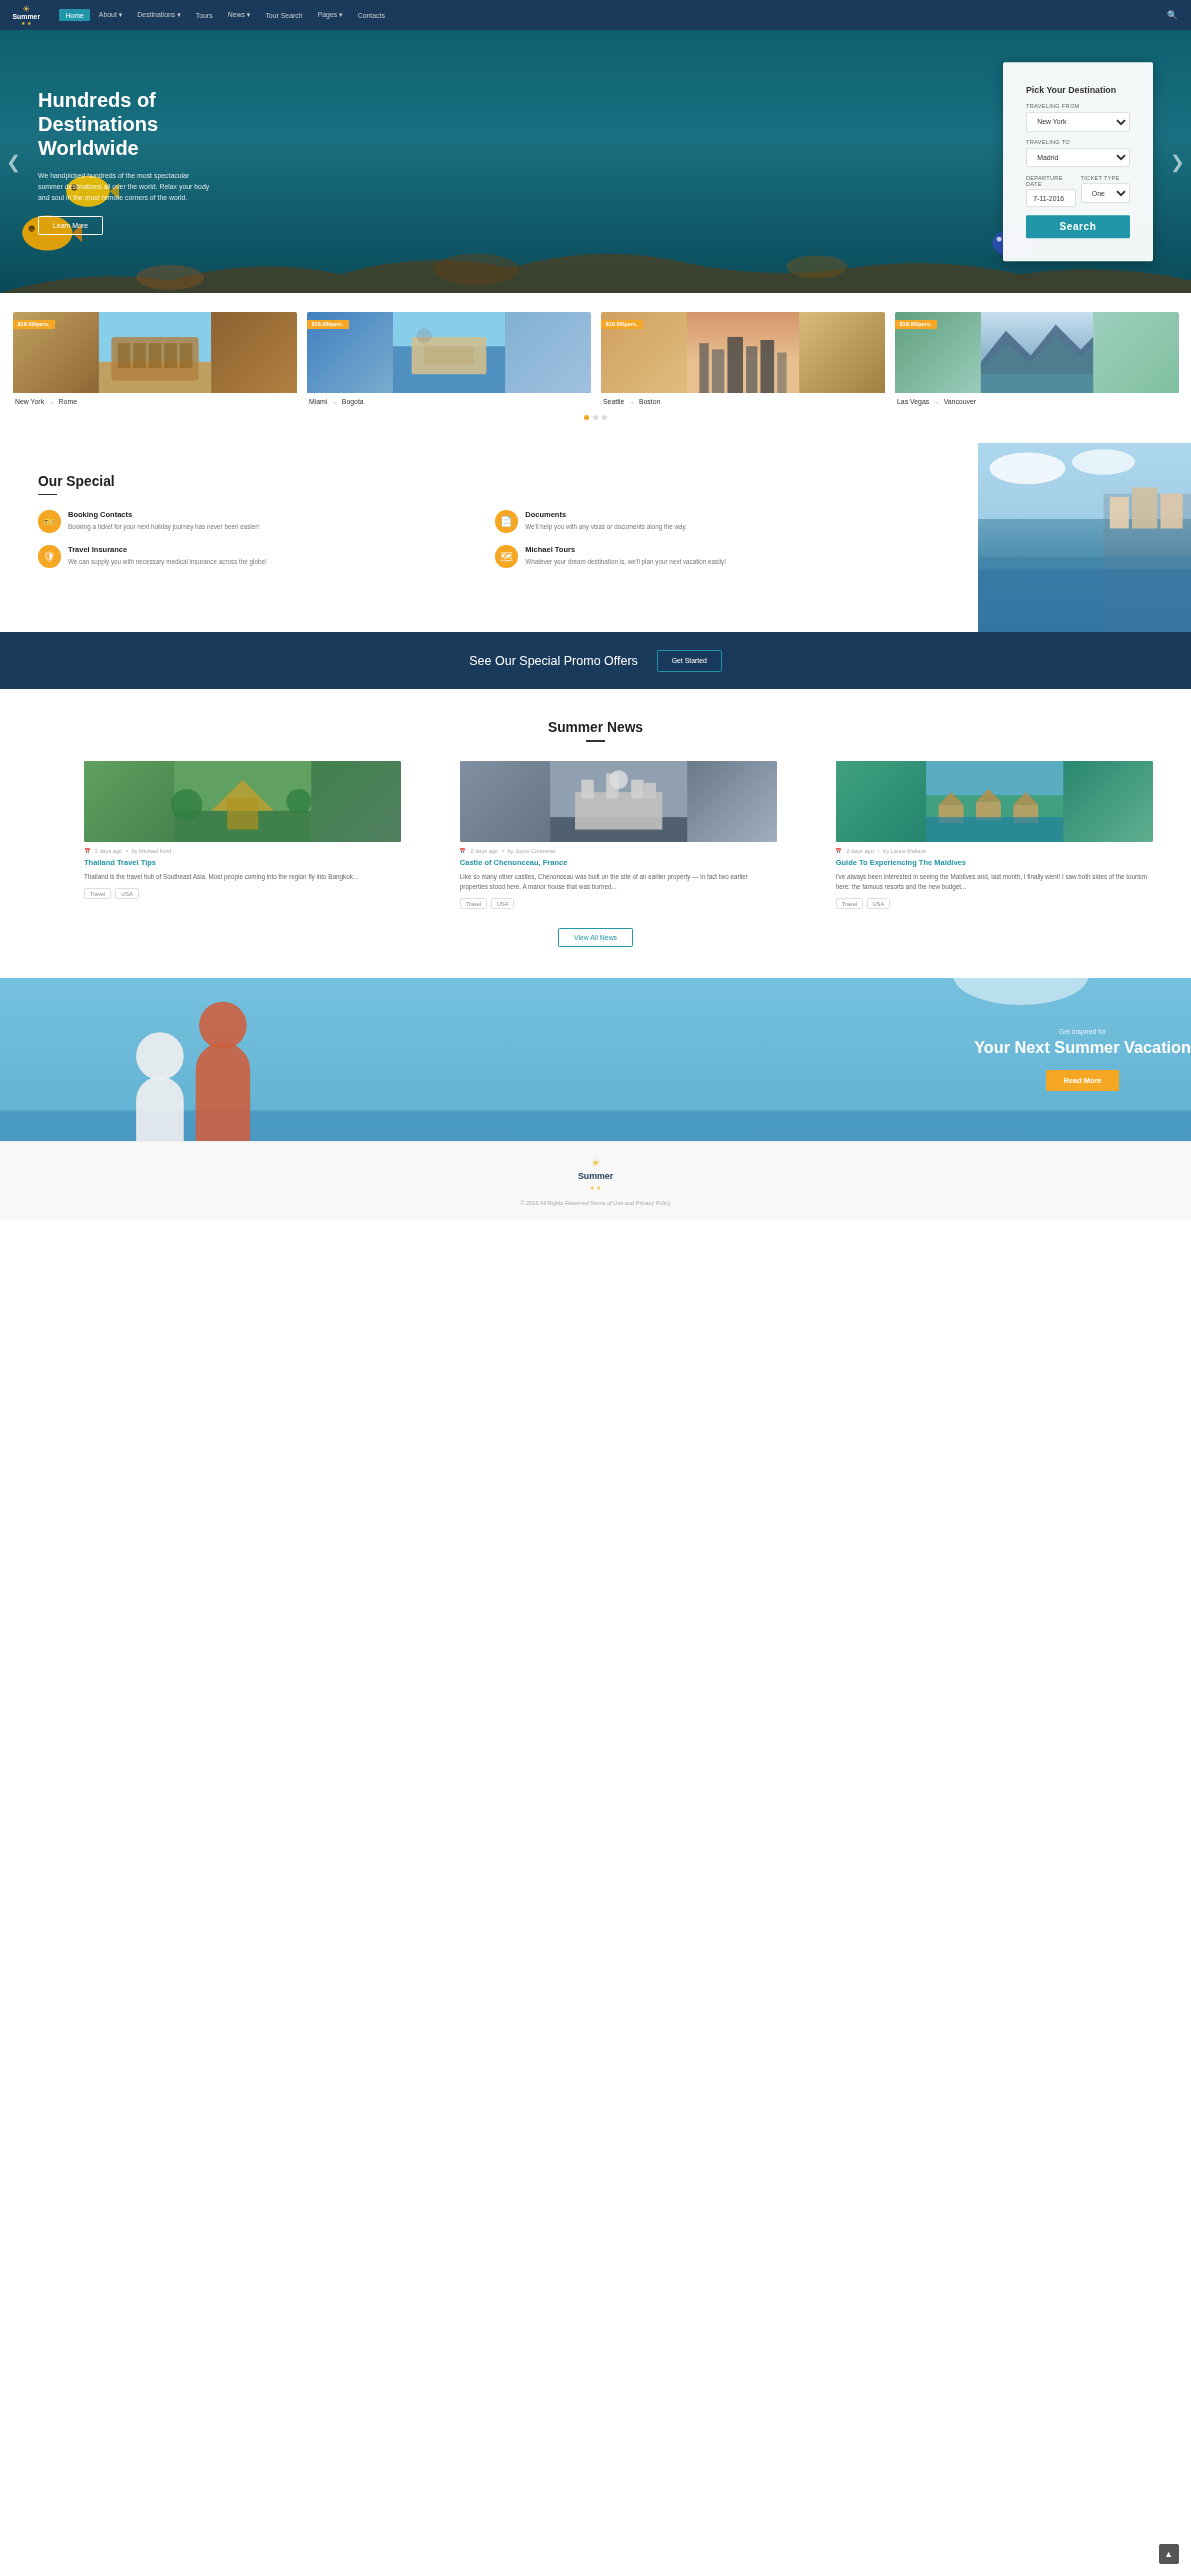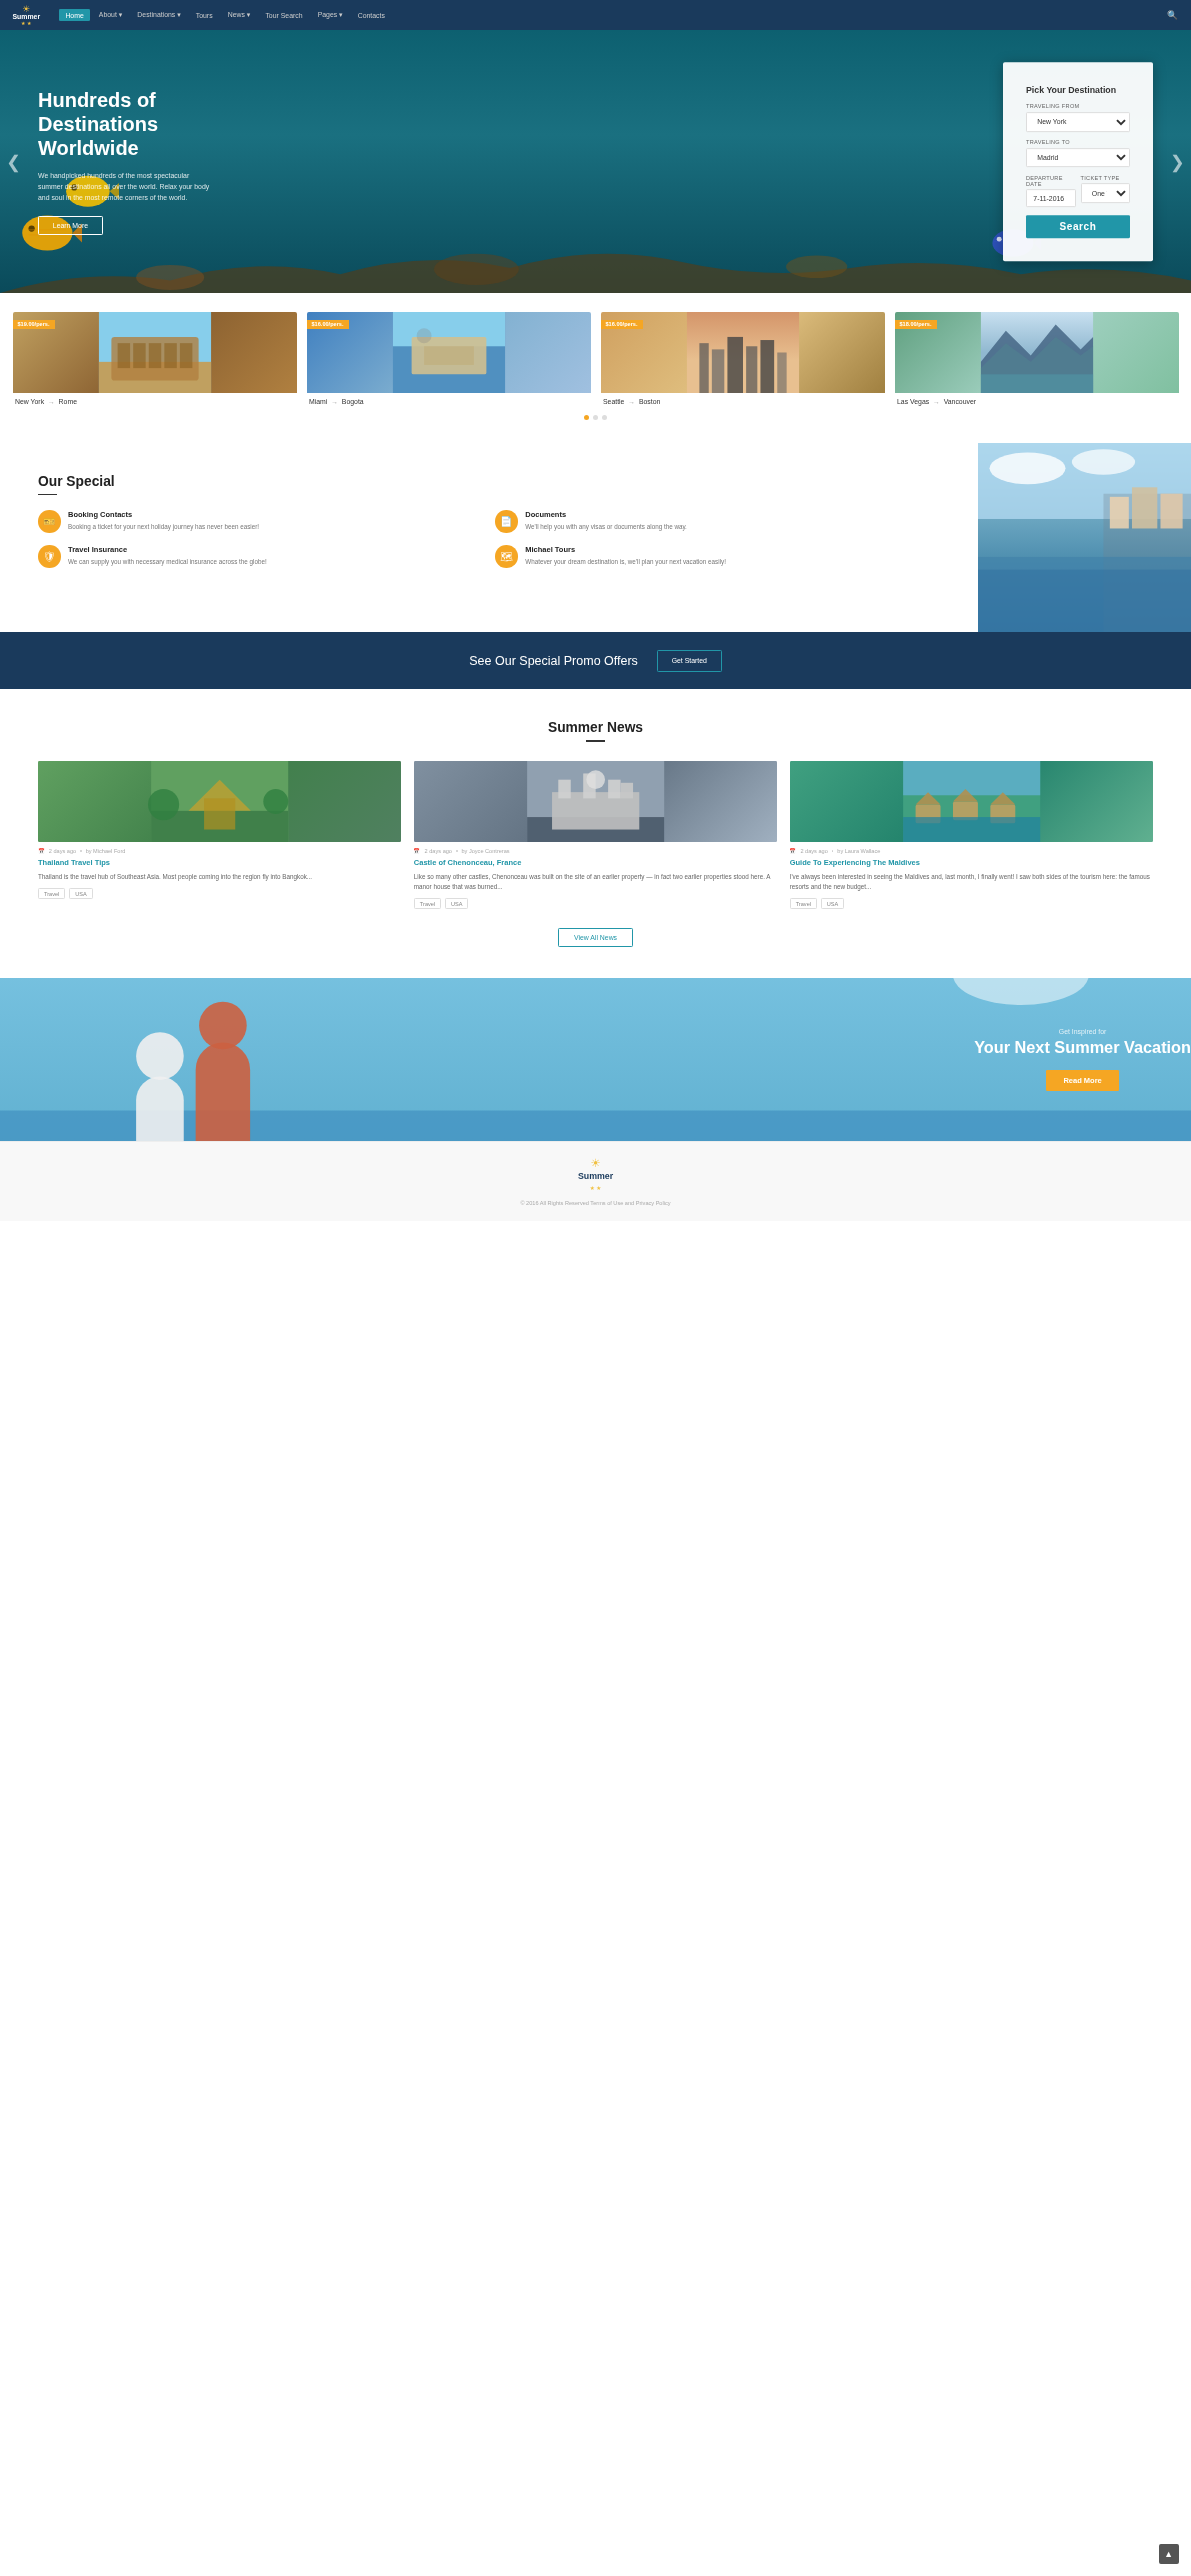--- a/index.html
+++ b/index.html
@@ -300,21 +300,21 @@
       height: 1.9px;
       background: #333;
       margin: 0 auto 19px;
     }
     .news-grid {
       display: grid;
       grid-template-columns: repeat(3, 1fr);
       gap: 12.5px;
       margin-bottom: 19px;
     }
-    .news-card { overflow: hidden; }
+    .news-card { overflow: hidden; margin-left: 46px; }
     .news-img {
       width: 100%;
       height: 81px;
       margin-bottom: 6.3px;
       border-radius: 1.3px;
     }
     .news-img-1 { background: linear-gradient(135deg, #60a060 0%, #40804a 50%, #508060 100%); }
     .news-img-2 { background: linear-gradient(135deg, #8090a0 0%, #607080 50%, #a0b0c0 100%); }
     .news-img-3 { background: linear-gradient(135deg, #40a080 0%, #20806a 50%, #60b090 100%); }
     .news-meta {

